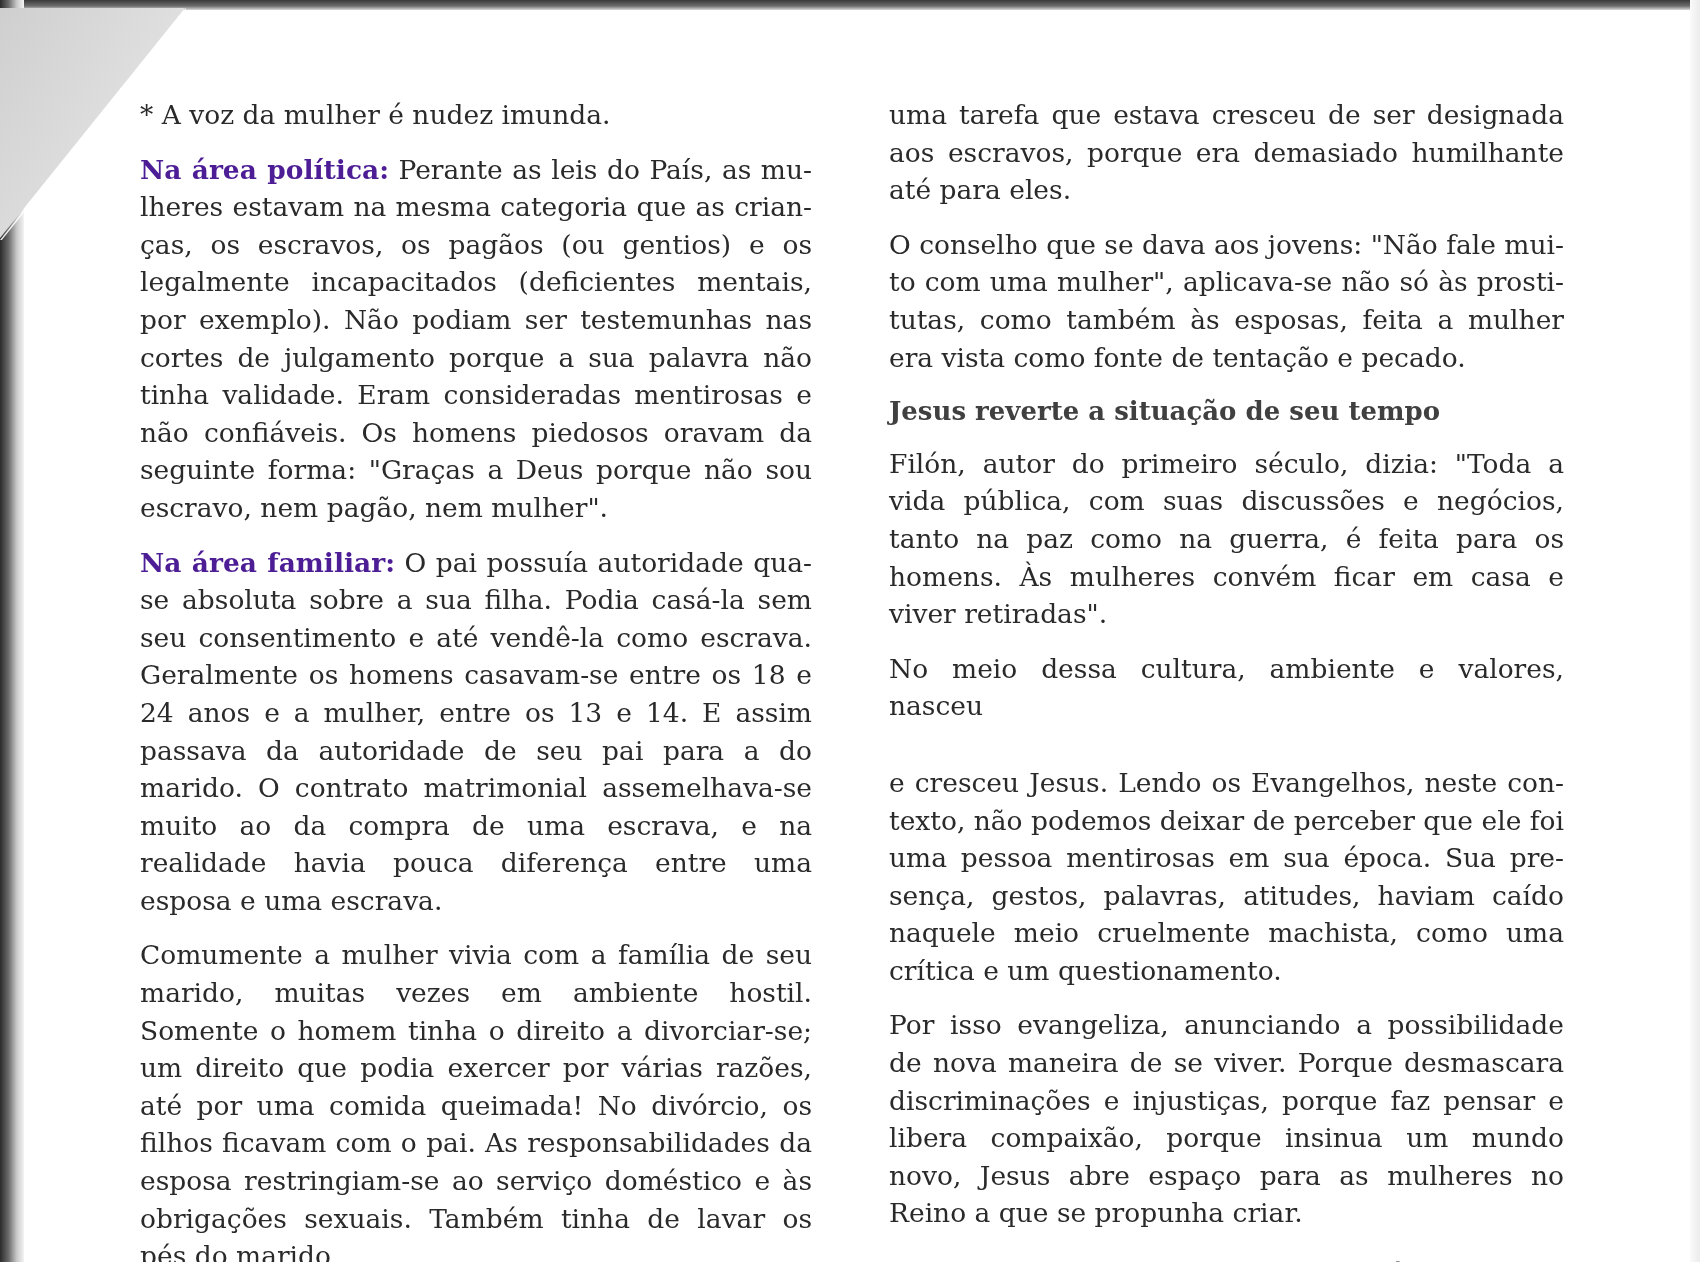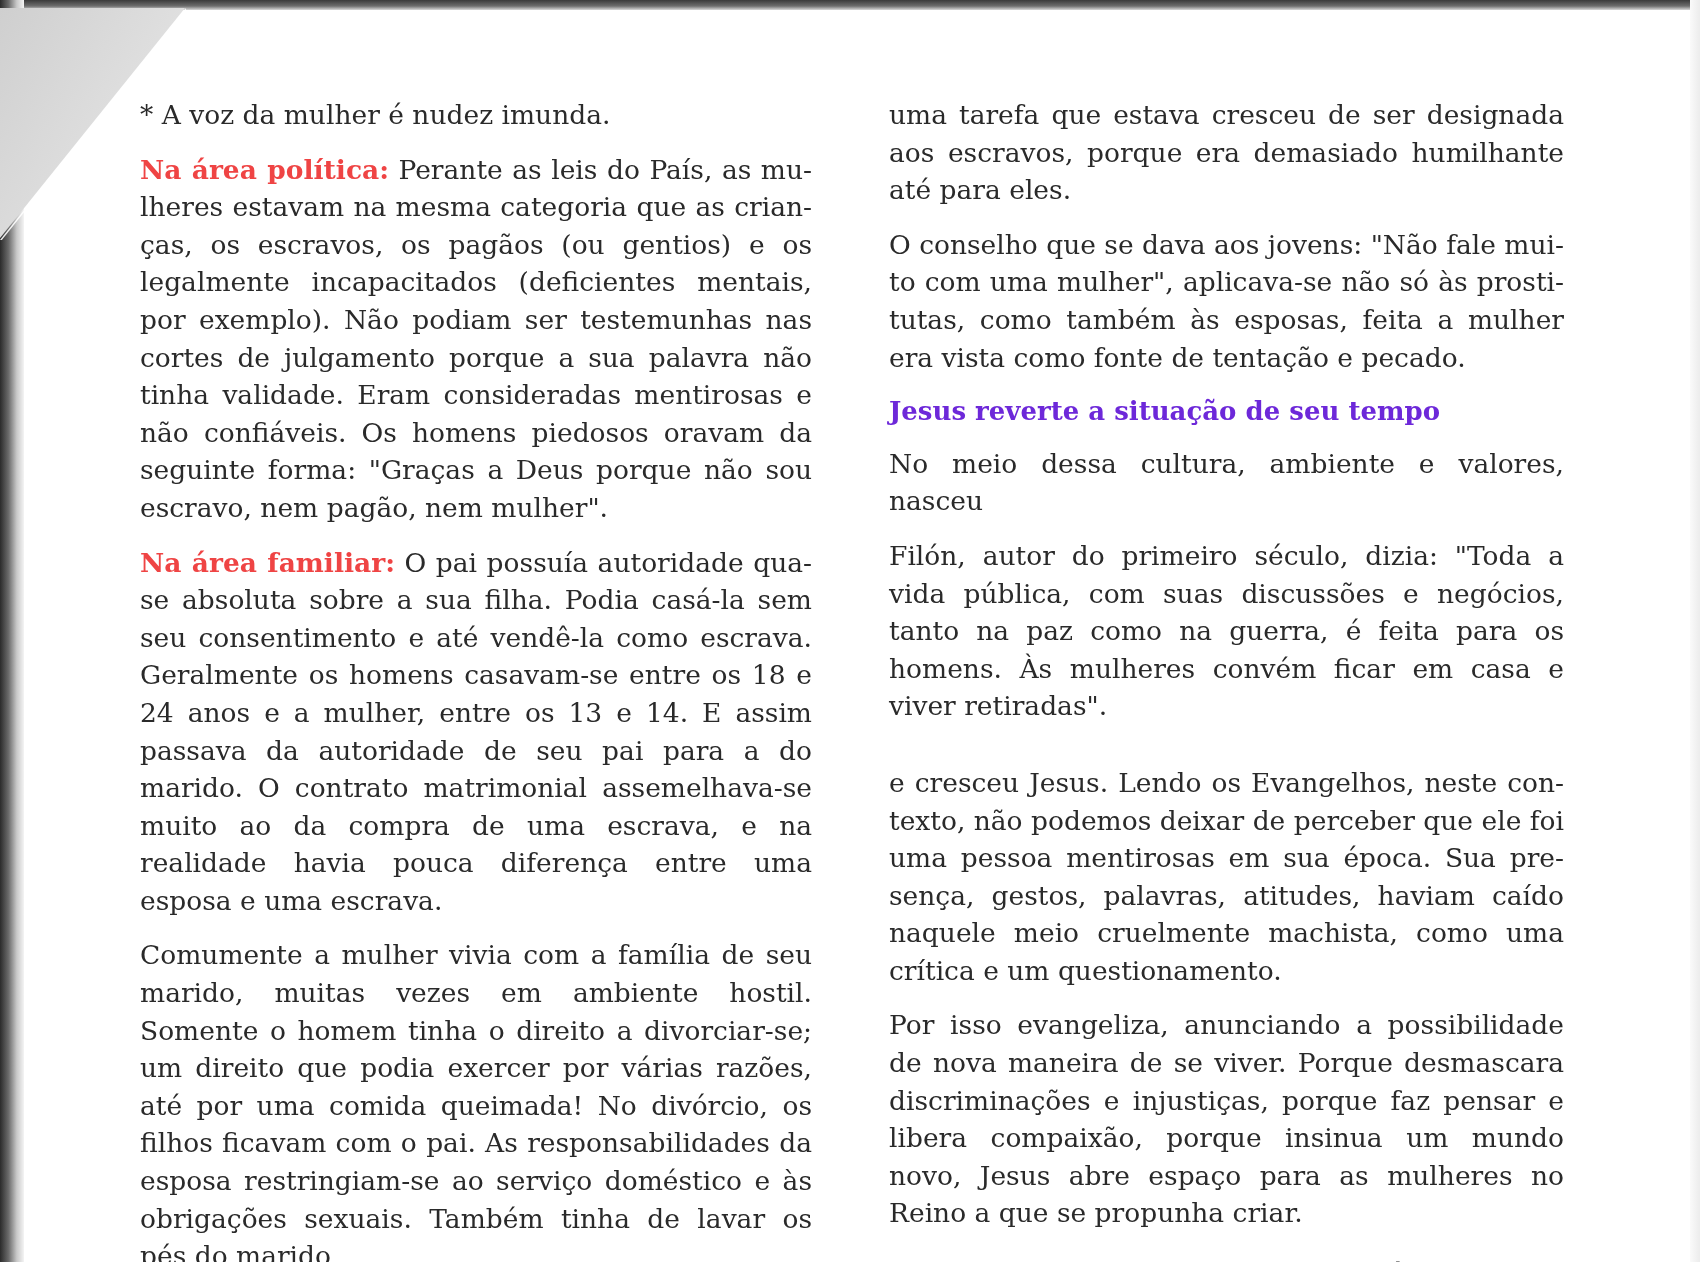--- a/index.html
+++ b/index.html
@@ -33,23 +33,23 @@
     background: linear-gradient(90deg, #fafafa, #ececec);
   }
   .column {
     position: absolute; top: 88px;
     font-size: 26.5px; line-height: 37.6px;
     text-align: justify; hyphens: manual;
   }
   .col-left { left: 140px; width: 672px; }
   .col-right { left: 889px; width: 675px; }
   .para { margin: 8px 0 17px 0; }
-  .lead { font-weight: bold; color: #ef4444; }
+  .lead { font-weight: bold; color: #4c1d95; }
   .heading {
-    font-weight: bold; font-size: 26px; margin: 0 0 14px 0; color: #6d28d9;
+    font-weight: bold; font-size: 26px; margin: 0 0 14px 0; color: #404040;
   }
   .credit {
     font-weight: bold; font-style: italic; letter-spacing: 1px;
     margin-top: 24px; line-height: 36px; color: #222;
   }
   .spacer { height: 14px; }
 </style>
 </head>
 <body>
 
@@ -67,19 +67,19 @@
   <p class="para">
     <span class="lead">Na área familiar:</span><span> O pai possuía autoridade qua­se absoluta sobre a sua filha. Podia casá-la sem seu consentimento e até vendê-la como escrava. Ge­ralmente os homens casavam-se entre os 18 e 24 anos e a mulher, entre os 13 e 14. E assim passava da autoridade de seu pai para a do marido. O con­trato matrimonial assemelhava-se muito ao da com­pra de uma escrava, e na realidade havia pouca diferença entre uma esposa e uma escrava.</span>
   </p>
   <p class="para">Comumente a mulher vivia com a família de seu marido, muitas vezes em ambiente hostil. Somente o homem tinha o direito a divorciar-se; um direito que podia exercer por várias razões, até por uma comida queimada! No divórcio, os filhos ficavam com o pai. As responsabilidades da esposa restrin­giam-se ao serviço doméstico e às obrigações se­xuais. Também tinha de lavar os pés do marido,</p>
 </div>
 
 <div class="column col-right">
   <p class="para">uma tarefa que estava cresceu de ser designada aos escravos, porque era demasiado humilhante até para eles.</p>
   <p class="para">O conselho que se dava aos jovens: "Não fale mui­to com uma mulher", aplicava-se não só às prosti­tutas, como também às esposas, feita a mulher era vista como fonte de tentação e pecado.</p>
   <p class="heading">Jesus reverte a situação de seu tempo</p>
+  <p class="para">Filón, autor do primeiro século, dizia: "Toda a vida pública, com suas discussões e negócios, tanto na paz como na guerra, é feita para os homens. Às mulheres convém ficar em casa e viver retiradas".</p>
   <p class="para">No meio dessa cultura, ambiente e valores, nasceu</p>
-  <p class="para">Filón, autor do primeiro século, dizia: "Toda a vida pública, com suas discussões e negócios, tanto na paz como na guerra, é feita para os homens. Às mulheres convém ficar em casa e viver retiradas".</p>
   <div class="spacer"></div>
   <p class="para">e cresceu Jesus. Lendo os Evangelhos, neste con­texto, não podemos deixar de perceber que ele foi uma pessoa mentirosas em sua época. Sua pre­sença, gestos, palavras, atitudes, haviam caído na­quele meio cruelmente machista, como uma crítica e um questionamento.</p>
   <p class="para">Por isso evangeliza, anunciando a possibilidade de nova maneira de se viver. Porque desmascara dis­criminações e injustiças, porque faz pensar e libera compaixão, porque insinua um mundo novo, Je­sus abre espaço para as mulheres no Reino a que se propunha criar.</p>
   <p class="credit">(Do Folheto: "Juntos... nós vamos evangelizando" - julho/ agosto de 1990).</p>
 </div>
 
 </body></html>

